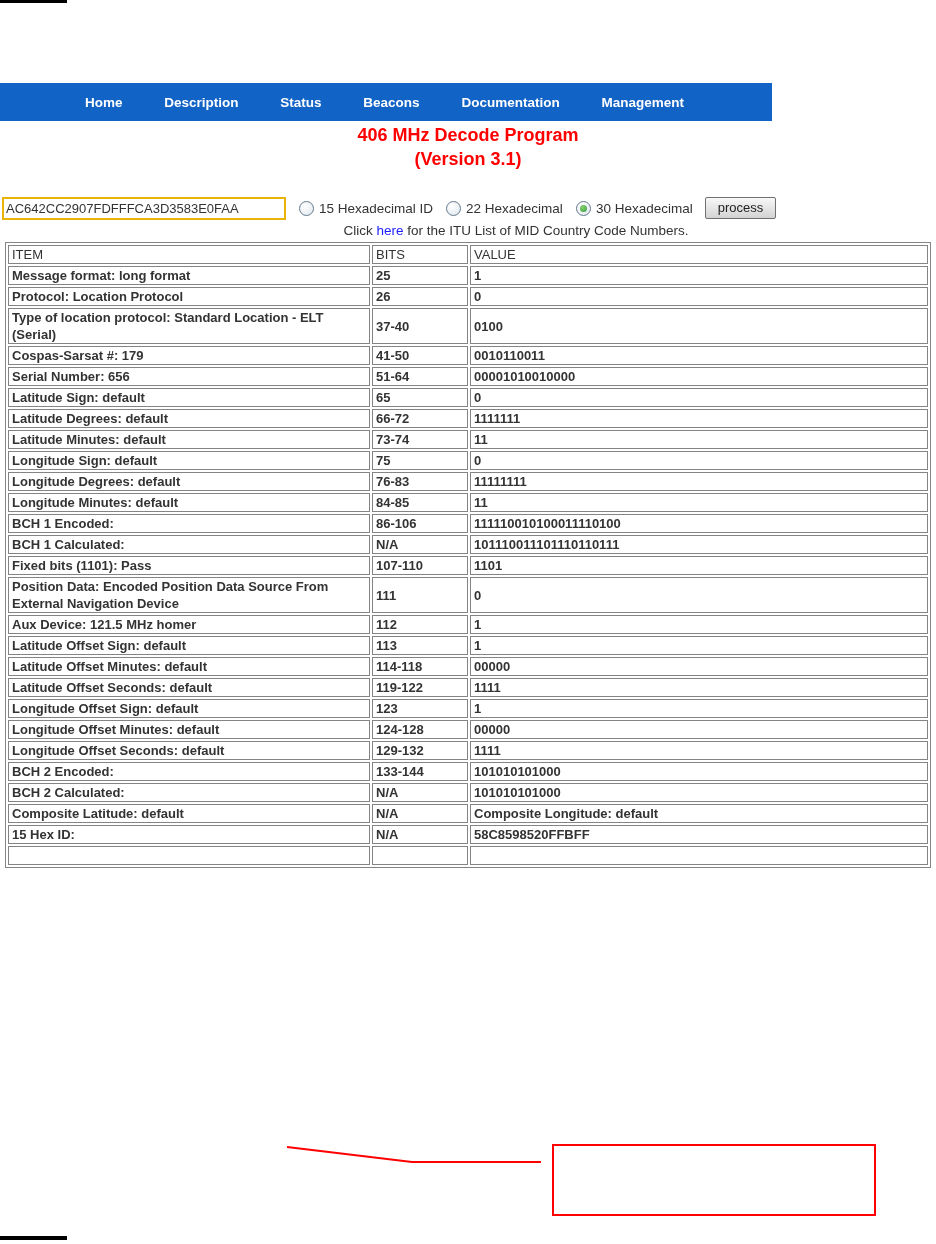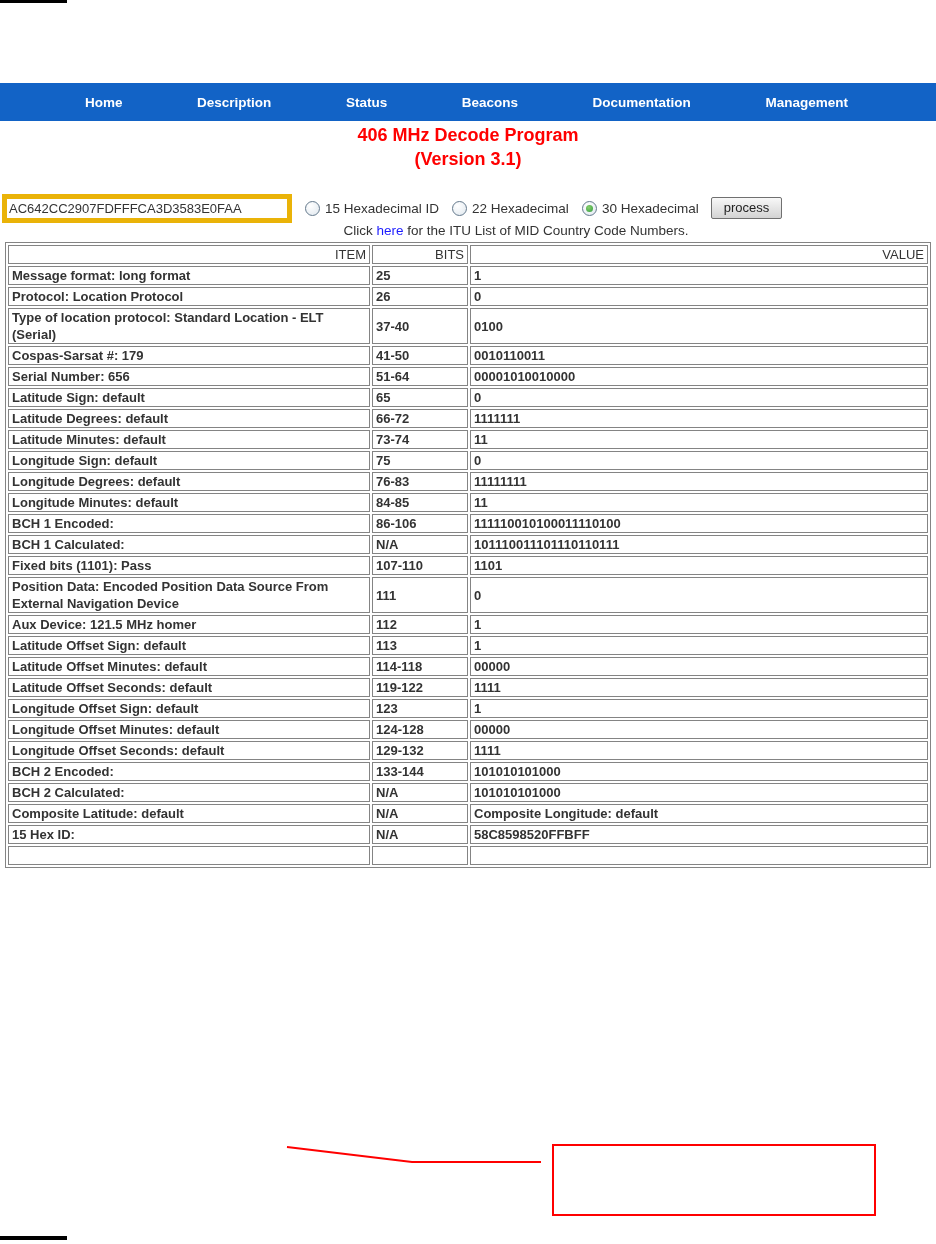--- a/index.html
+++ b/index.html
@@ -3,53 +3,53 @@
 <meta charset="utf-8">
 <style>
   html,body { margin:0; padding:0; background:#fff; }
   body { font-family:"Liberation Sans", sans-serif; }
   .page { position:relative; width:936px; height:1244px; background:#fff; overflow:hidden; color:#333; }
 
   .mark { position:absolute; background:#000; }
   .mark-top { left:0; top:0; width:67px; height:3px; }
   .mark-bottom { left:0; top:1236px; width:67px; height:4px; }
 
-  .navbar { position:absolute; left:0; top:83px; width:936px; height:38px;
+  .navbar { position:absolute; left:0; top:83px; width:772px; height:38px;
             background:var(--nav-bg,#1263C6); display:flex; align-items:center;
             justify-content:space-between; padding:0 88px 0 85px; box-sizing:border-box; }
   .nav-item { color:#fff; font-weight:bold; font-size:13.5px; text-decoration:none; cursor:pointer; white-space:nowrap; }
 
   .title1, .title2 { position:absolute; left:0; width:936px; text-align:center;
             color:var(--title-color,#FF0000); font-weight:bold; font-size:18px; line-height:22px; }
   .title1 { top:124px; }
   .title2 { top:148px; }
 
   .form-row { position:absolute; top:195px; left:2px; height:26px; display:flex; align-items:center; }
-  .hex-input { width:276px; height:17px; border:5px solid #eab308; background:#fff;
+  .hex-input { width:276px; height:17px; border:2px solid #eab308; background:#fff;
             font-family:"Liberation Sans",sans-serif; font-size:13px; color:#333; padding:1px 2px; }
   .radio-option { display:flex; align-items:center; margin-left:13px; font-size:13.5px; color:#333; cursor:pointer; white-space:nowrap; }
   .radio { width:13px; height:13px; border-radius:50%; border:1px solid #64798c;
             background:radial-gradient(circle at 35% 30%, #ffffff, #dfe7ee);
             margin-right:5px; position:relative; flex:0 0 auto; }
   .radio.checked::after { content:""; position:absolute; left:3px; top:3px; width:7px; height:7px;
             border-radius:50%; background:radial-gradient(circle at 40% 35%, #8ad06d, #2f9b3f); }
   .process-btn { margin-left:12px; font-family:"Liberation Sans",sans-serif; font-size:13px; color:#222;
             padding:2px 12px 3px; border:1px solid #707070; border-radius:2px;
             background:linear-gradient(#f8f8f8,#d3d3d3); cursor:pointer; }
 
   .itu-line { position:absolute; top:223px; left:0; width:936px; text-align:center; font-size:13.5px; color:#333;padding-left:48px; }
   .itu-line a { color:var(--link-color,#1b1bff); text-decoration:none; cursor:pointer; }
 
   .table-wrap { position:absolute; top:242px; left:5px; width:928px; height:642px; overflow:hidden; }
   table.decode-table { width:926px; border-collapse:separate; border-spacing:2px;
             border:1px solid #848484; table-layout:fixed; }
   .decode-table th, .decode-table td { border:1px solid #848484; padding:0 3px;
             font-size:13px; line-height:17px; overflow:hidden; vertical-align:middle; }
   .decode-table tr { height:19px; }
-  .decode-table th { font-weight:normal; text-align:right; color:#333; }
+  .decode-table th { font-weight:normal; text-align:left; color:#333; }
   .decode-table tbody td { font-weight:bold; color:#333; }
 
   .annotation { position:absolute; left:0; top:1136px; }
 
   [data-interactable="true"] { cursor:pointer; }
 </style>
 </head>
 <body>
 
 <div class="page" data-interactable="false">

